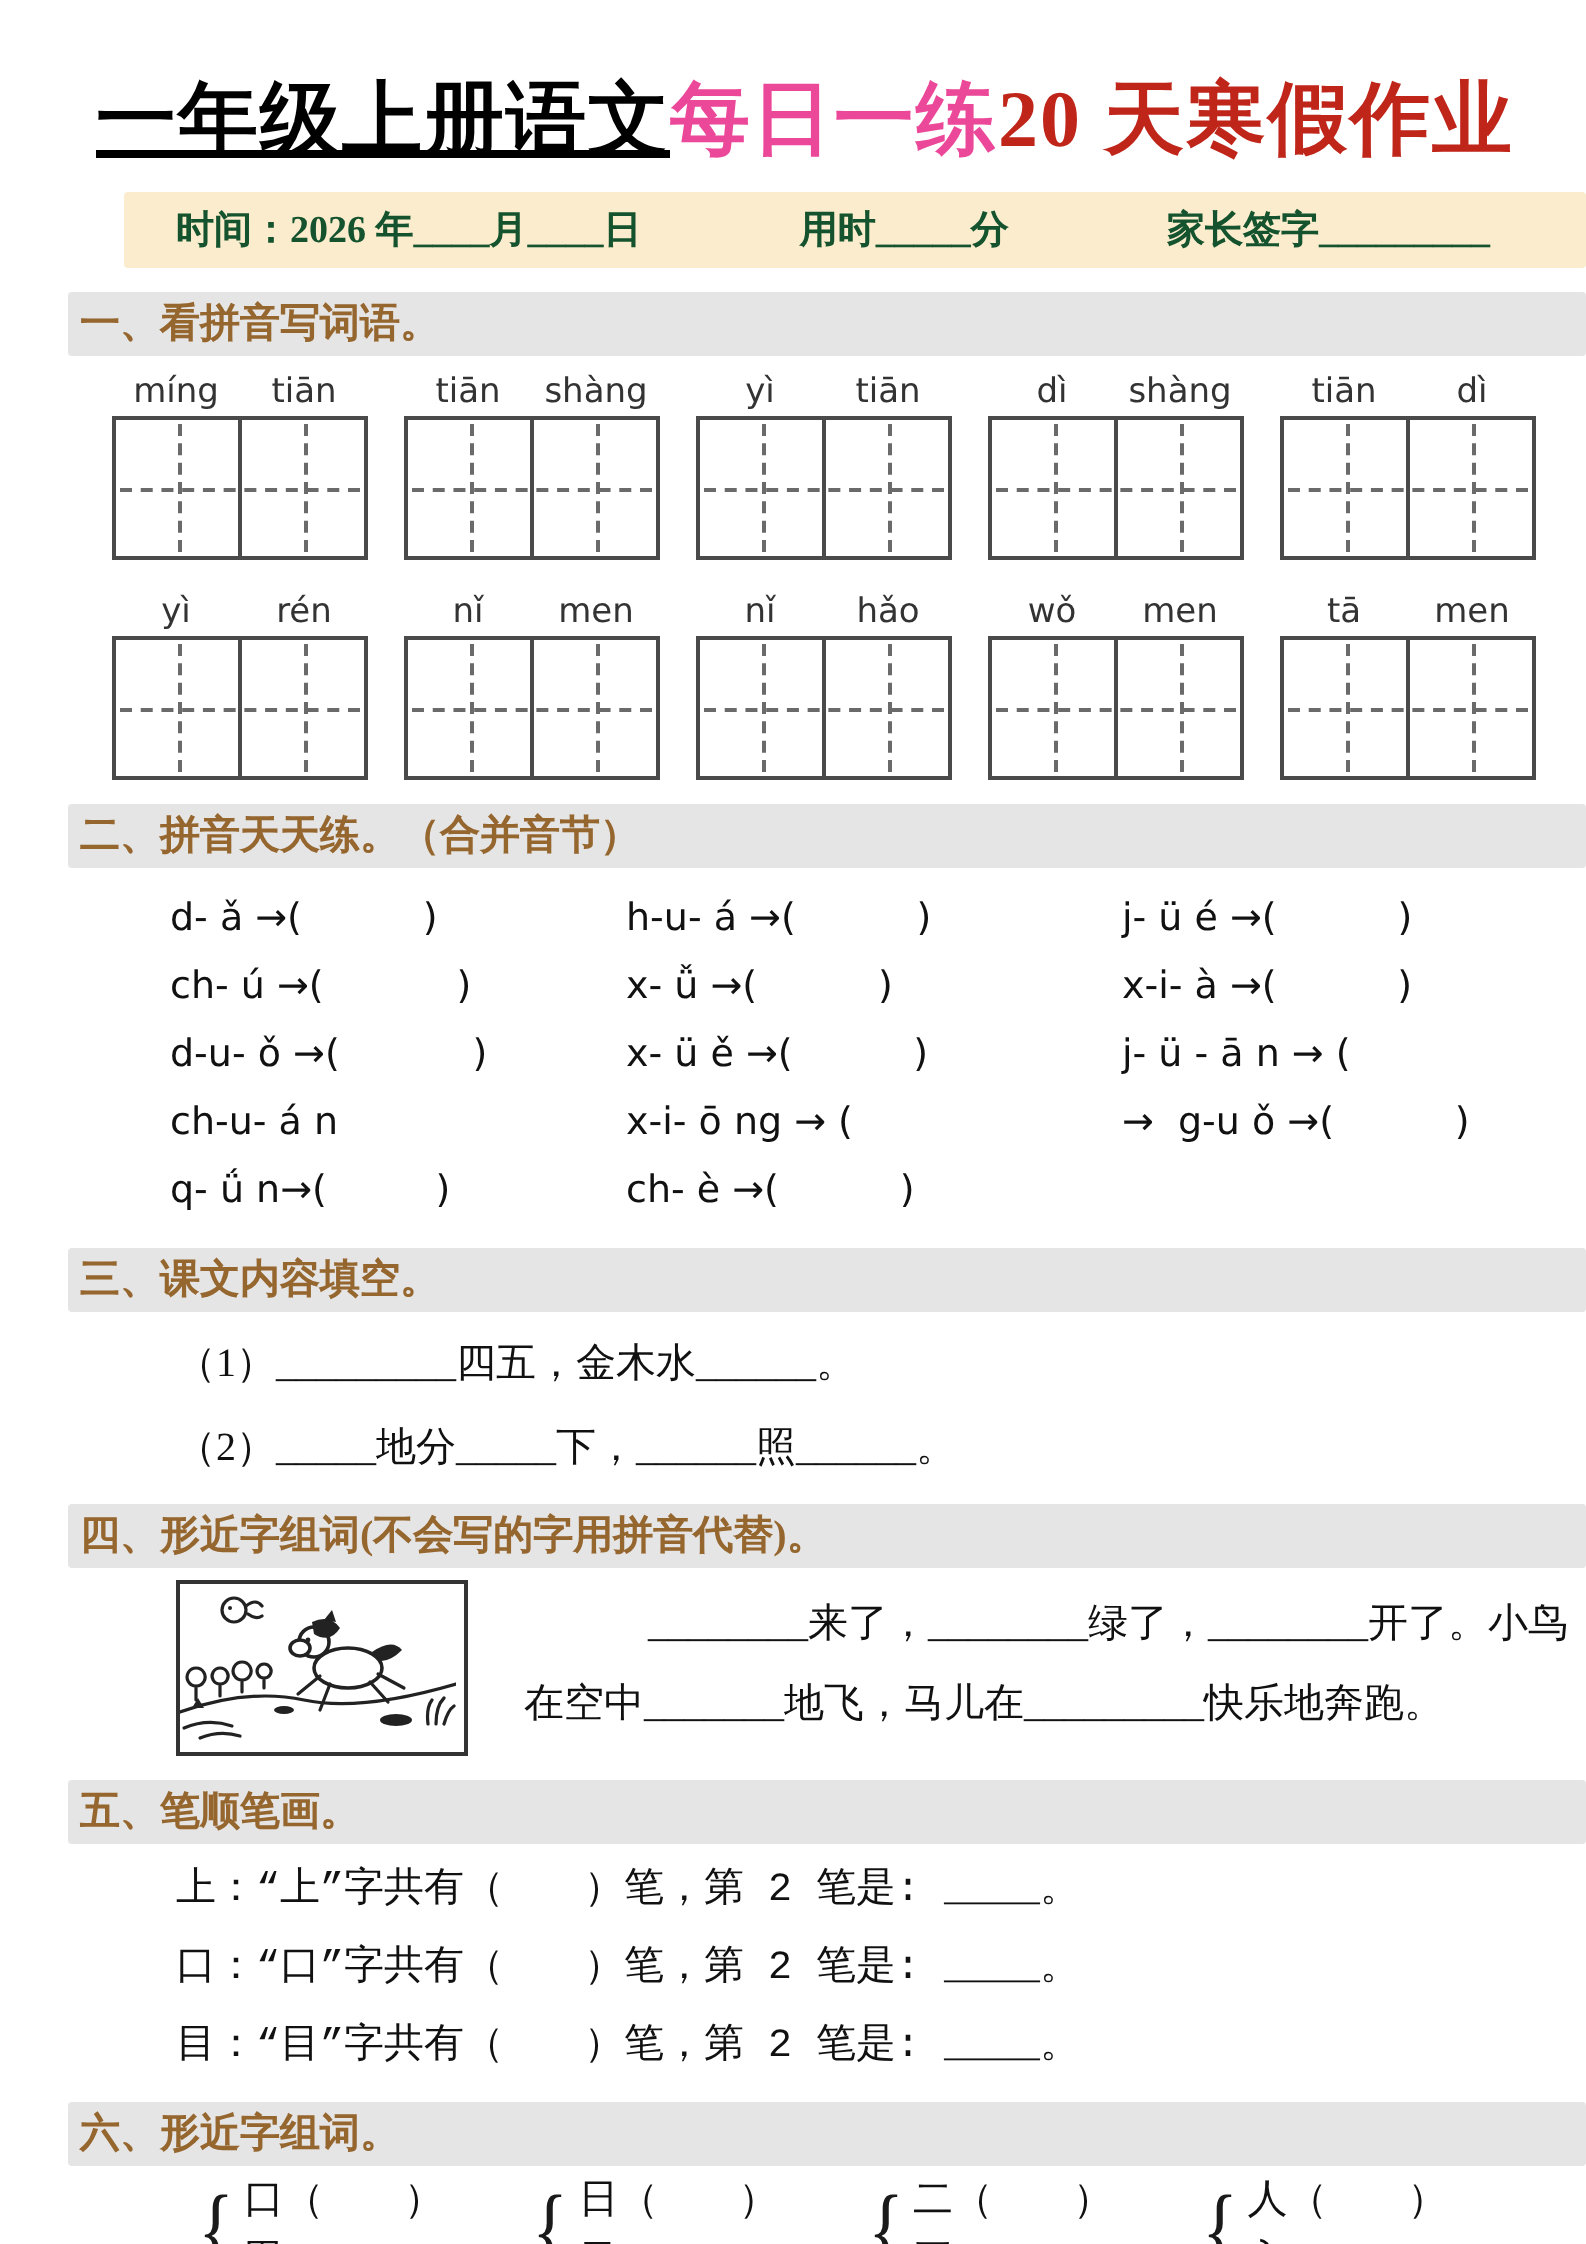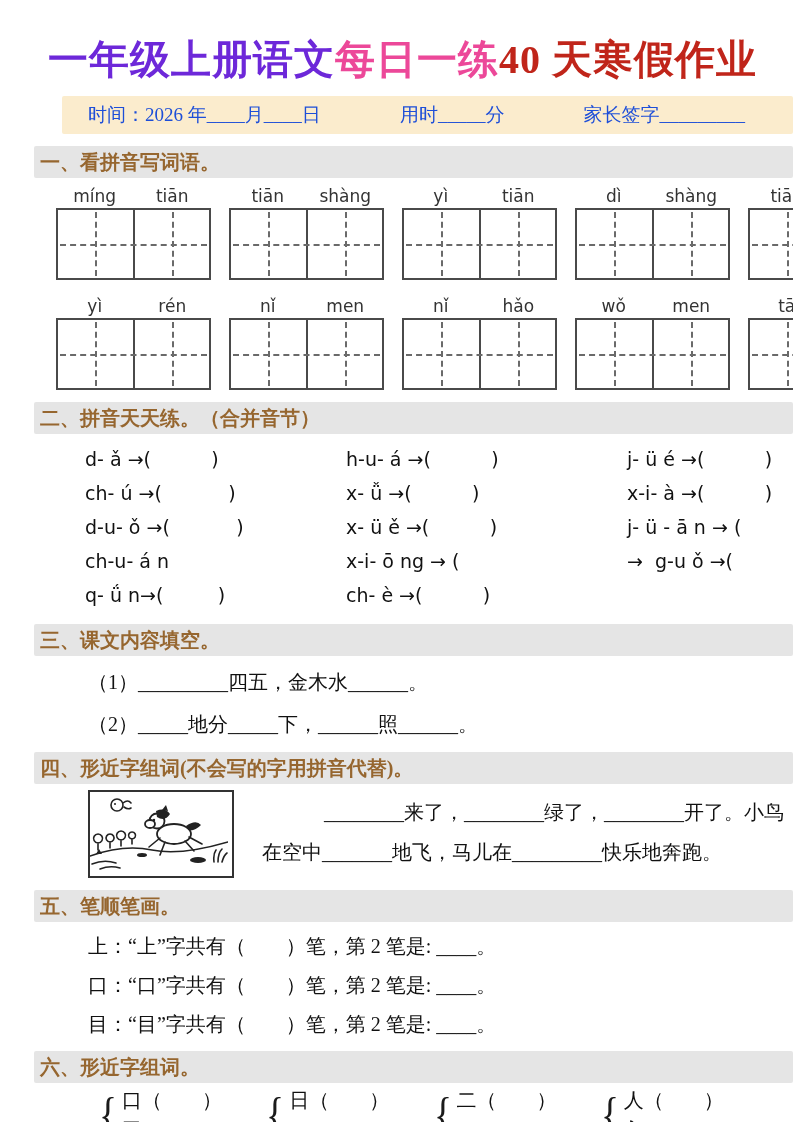--- a/index.html
+++ b/index.html
@@ -1,52 +1,52 @@
 <!DOCTYPE html>
 <html><head>
 <meta charset="utf-8">
 <style>
   html,body{margin:0;padding:0;background:#fff;}
   body{width:793px;height:1122px;overflow:hidden;font-family:"Liberation Serif",serif;color:#111;}
   .page{box-sizing:border-box;width:793px;height:1122px;padding:30px 28px 0 40px;position:relative;}
 
   
   .title{margin:4px 0 0 0;text-align:center;font-size:40px;font-weight:900;letter-spacing:1px;line-height:52px;white-space:nowrap;}
-  .t-black{color:#6d28d9;}
+  .t-black{color:#000000;text-decoration:underline;}
   .t-gold{color:#ec4899;}
   .t-red{color:#c0251a;}
 
   
   .info-band{margin:10px -28px 0 22px;background:#fbeccd;padding:6px 48px 6px 26px;
              display:flex;justify-content:space-between;align-items:center;
-             font-size:19px;font-weight:400;color:#1d4ed8;border-radius:2px;}
+             font-size:19px;font-weight:700;color:#14532d;border-radius:2px;}
   .sec-band{margin:12px -28px 0 -6px;background:#e5e5e5;padding:4px 10px 4px 6px;
             font-size:20px;font-weight:700;color:#96662f;border-radius:2px;line-height:24px;}
 
   .pre{white-space:pre;}
 
   
   .pin-row{display:flex;gap:18px;margin:8px 0 0 16px;}
-  .word{width:155px;flex:0 0 auto;}
+  .word{width:128px;flex:0 0 auto;}
   .pins{display:flex;font-family:"DejaVu Sans",sans-serif;font-size:17px;color:#333;height:22px;}
   .pins span{flex:1;text-align:center;}
   .tzg{display:flex;height:72px;border:2px solid #4a4a4a;position:relative;background:#fff;box-sizing:border-box;}
   .tzg .cell{flex:1;position:relative;}
   .tzg .cell:first-child{border-right:2px solid #4a4a4a;}
   .tzg .cell::before{content:"";position:absolute;left:50%;top:2px;bottom:2px;border-left:2px dashed #6a6a6a;}
   .tzg::after{content:"";position:absolute;top:50%;left:2px;right:2px;border-top:2px dashed #6a6a6a;}
   .row2{margin-top:16px;}
 
   
   .s2wrap{margin:8px 0 0 45px;font-family:"DejaVu Sans",sans-serif;font-size:19px;color:#111;}
-  .s2row{display:grid;grid-template-columns:228px 248px 1fr;line-height:34px;gap:33px;}
+  .s2row{display:grid;grid-template-columns:228px 248px 1fr;line-height:34px;}
 
   
   .line{margin:10px 0 0 48px;font-size:20px;line-height:32px;}
-  .s5line{margin:9px 0 0 48px;font-size:20px;line-height:30px;}
+  .s5line{margin:9px 0 0 48px;font-size:20px;line-height:30px;font-family:Liberation Mono, monospace;}
 
   
   .s4flex{display:flex;margin:6px 0 0 48px;gap:28px;align-items:flex-start;}
   .picframe{width:142px;height:84px;border:2px solid #333;flex:0 0 auto;background:#fff;}
   .s4lines{padding-top:2px;}
   .s4lines div{font-size:20px;line-height:40px;white-space:nowrap;}
   .s4lines div:first-child{text-indent:62px;}
 
   
   .s6row{display:flex;margin:6px 0 0 56px;gap:0;justify-content:flex-start;}
@@ -56,21 +56,21 @@
 
   svg .ln{stroke:#222;fill:none;stroke-width:1.6;stroke-linecap:round;}
   svg .fl{fill:#222;stroke:none;}
   svg .bd{fill:#fff;stroke:#222;stroke-width:1.8;}
 </style>
 </head>
 <body>
 
 <div class="page">
 
-  <h1 class="title"><span class="t-black">一年级上册语文</span><span class="t-gold">每日一练</span><span class="t-red">40 天寒假作业</span></h1>
+  <h1 class="title"><span class="t-black">一年级上册语文</span><span class="t-gold">每日一练</span><span class="t-red">20 天寒假作业</span></h1>
 
   <div class="info-band">
     <span class="pre">时间：2026 年____月____日</span>
     <span class="pre">用时_____分</span>
     <span class="pre">家长签字_________</span>
   </div>
 
   <div class="sec-band"><span>一、看拼音写词语。</span></div>
 
   <div class="pin-row">

